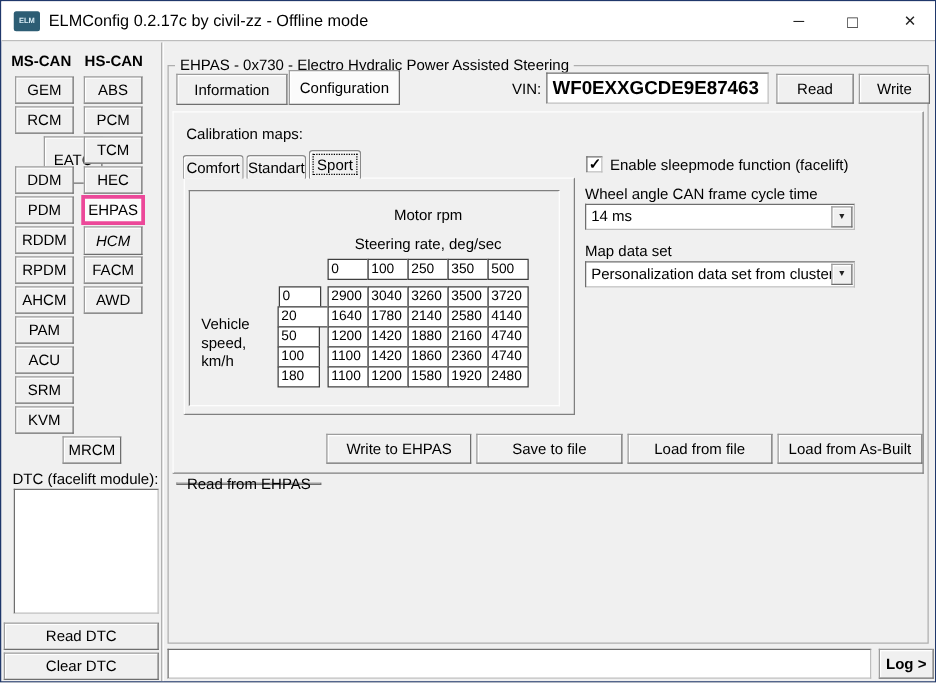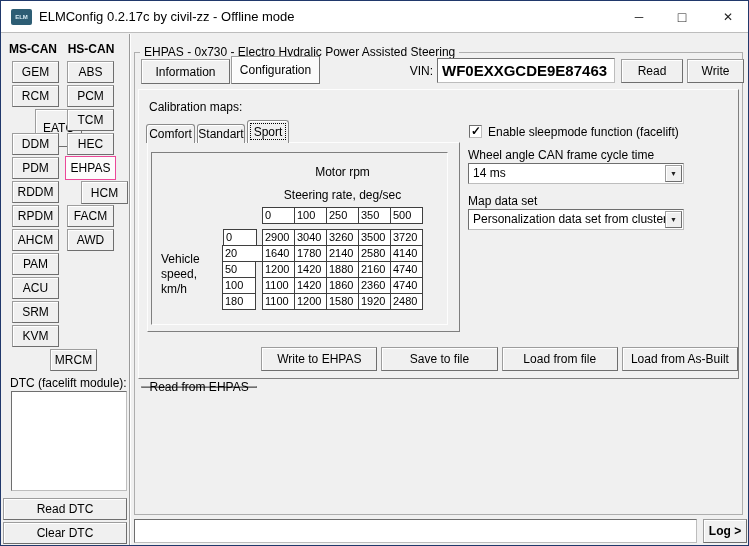--- a/index.html
+++ b/index.html
@@ -22,21 +22,21 @@
   }
   .winctl { position:absolute; top:6px; width:32px; height:20px; display:flex; align-items:center; justify-content:center; font-size:12px; color:#222; }
   .btn {
     background:#f0f0f0;
     border:1px solid #9d9d9d; border-bottom-color:#6e6e6e; border-right-color:#6e6e6e;
     box-shadow: inset 1px 1px 0 #ffffff;
     display:flex; align-items:center; justify-content:center;
     font-size:12px; white-space:nowrap;
   }
   .btn-selected {
-    background:#fcfcfc; border:1px solid #ec4899; box-shadow:none;
+    background:#fcfcfc; border:3px solid #ec4899; box-shadow:none;
     display:flex; align-items:center; justify-content:center; font-size:12px;
   }
   .sunken { background:#ffffff; border:1px solid; border-color:#6e6e6e #bdbdbd #bdbdbd #6e6e6e; }
   .groupbox { border:1px solid #aeaeae; }
   .group-legend { background:#f0f0f0; padding:0 4px; white-space:nowrap; font-size:12px; }
   .panel-raised { border:1px solid; border-color:#fdfdfd #7f7f7f #7f7f7f #fdfdfd; }
   .panel-sunken { border:1px solid; border-color:#7f7f7f #fdfdfd #fdfdfd #7f7f7f; }
   .tab {
     background:#f0f0f0; border:1px solid #8a8a8a; border-bottom:none;
     border-radius:3px 3px 0 0; box-shadow:inset 1px 1px 0 #fff;
@@ -95,21 +95,21 @@
   <div class="abs btn" style="left:11px; top:276px; width:47px; height:22px;">ACU</div>
   <div class="abs btn" style="left:11px; top:300px; width:47px; height:22px;">SRM</div>
   <div class="abs btn" style="left:11px; top:324px; width:47px; height:22px;">KVM</div>
   <div class="abs btn" style="left:11px; top:348px; width:47px; height:22px;margin-left:38px;">MRCM</div>
 
   <div class="abs btn" style="left:66px; top:60px;  width:47px; height:22px;">ABS</div>
   <div class="abs btn" style="left:66px; top:84px;  width:47px; height:22px;">PCM</div>
   <div class="abs btn" style="left:66px; top:108px; width:47px; height:22px;">TCM</div>
   <div class="abs btn" style="left:66px; top:132px; width:47px; height:22px;">HEC</div>
   <div class="abs btn-selected" style="left:64px; top:155px; width:51px; height:24px;">EHPAS</div>
-  <div class="abs btn" style="left:80px; top:180px; width:47px; height:23px;">HCM</div>
+  <div class="abs btn" style="left:66px; top:180px; width:47px; height:23px;font-style:italic;">HCM</div>
   <div class="abs btn" style="left:66px; top:204px; width:47px; height:22px;">FACM</div>
   <div class="abs btn" style="left:66px; top:228px; width:47px; height:22px;">AWD</div>
 
   <div class="abs lbl" style="left:9px; top:375px;">DTC (facelift module):</div>
   <div class="abs sunken" style="left:10px; top:390px; width:116px; height:100px;"></div>
   <div class="abs btn" style="left:2px; top:497px; width:124px; height:22px;">Read DTC</div>
   <div class="abs btn" style="left:2px; top:521px; width:124px; height:22px;">Clear DTC</div>
 
   <div class="abs groupbox" style="left:133px; top:51px; width:609px; height:463px;"></div>
   <div class="abs group-legend" style="left:139px; top:44px;">EHPAS - 0x730 - Electro Hydralic Power Assisted Steering</div>

